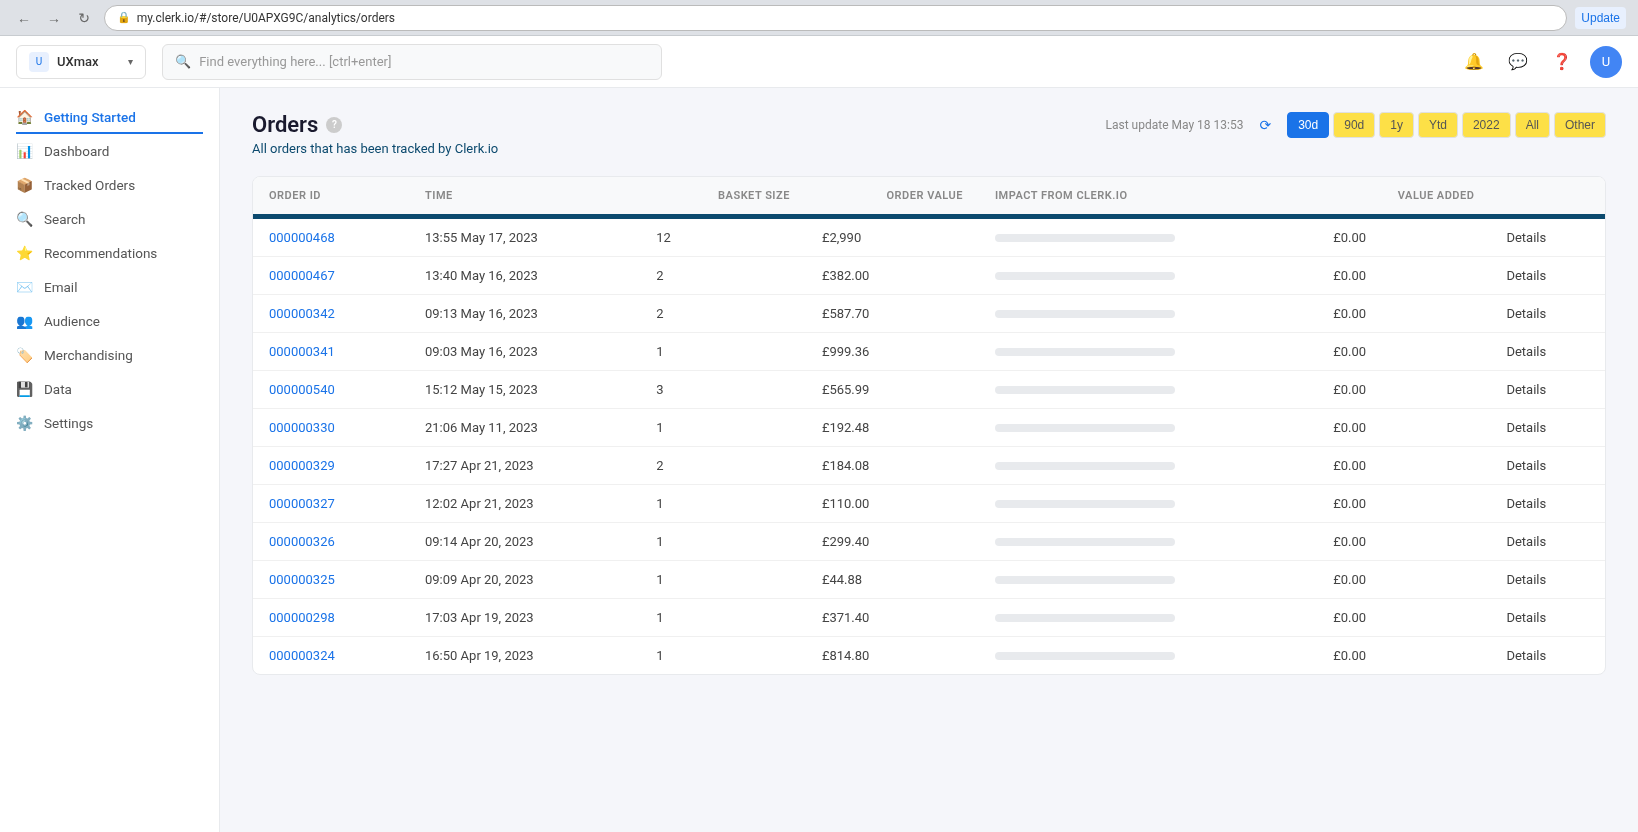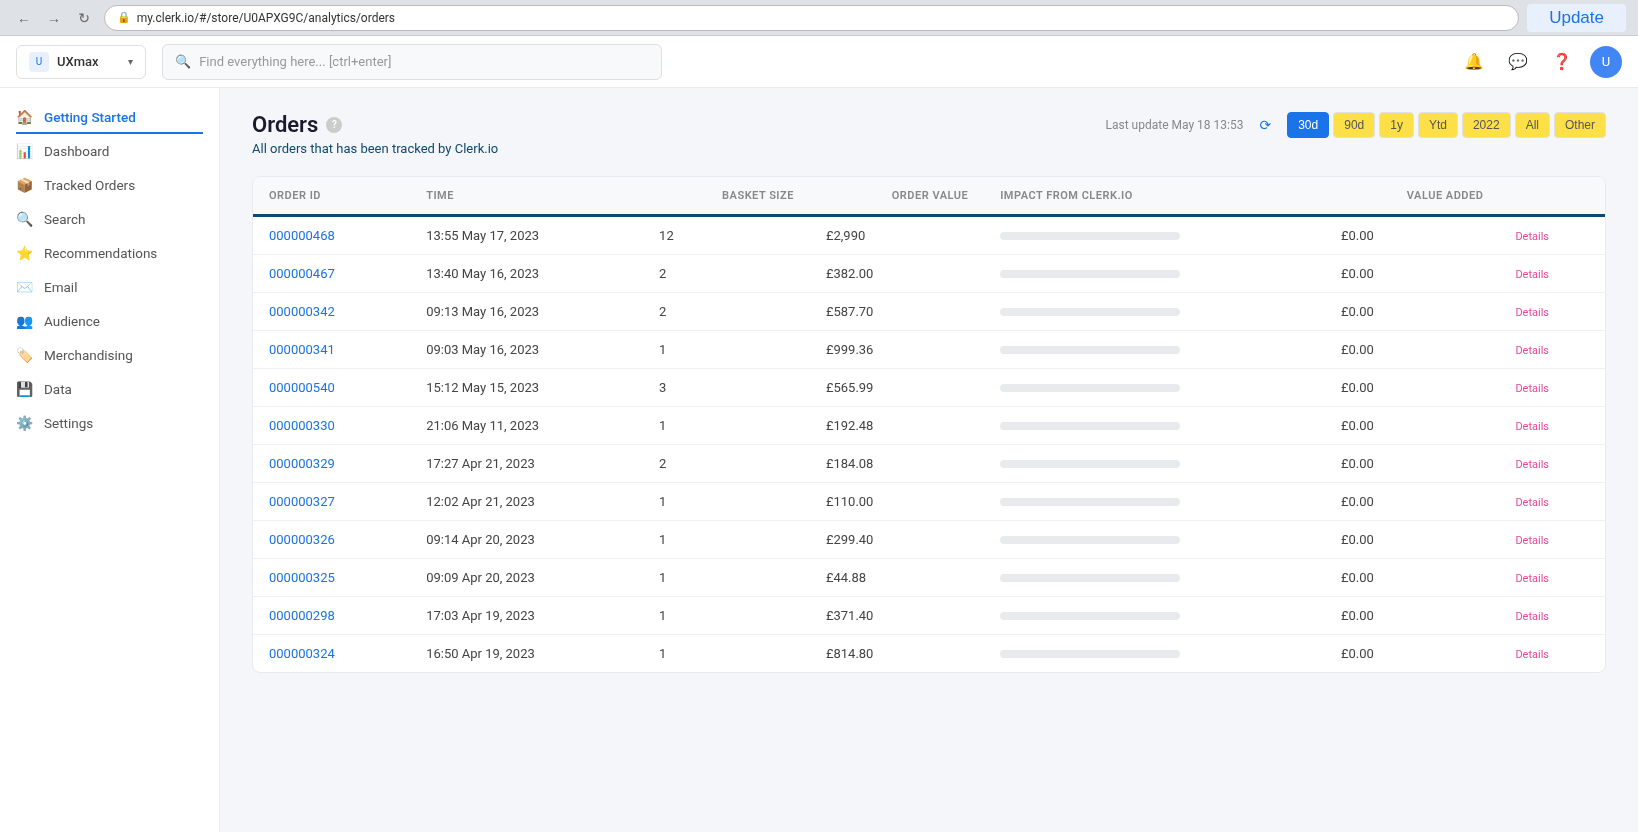--- a/index.html
+++ b/index.html
@@ -13,21 +13,21 @@
       align-items: center;
       padding: 0 12px;
       gap: 8px;
       border-bottom: 1px solid #c8ccd0;
     }
     .browser-nav-icons { display: flex; gap: 6px; align-items: center; }
     .browser-nav-btn { width: 24px; height: 24px; border: none; background: transparent; cursor: pointer; border-radius: 50%; display: flex; align-items: center; justify-content: center; color: #666; font-size: 14px; }
     .browser-url-bar { flex: 1; height: 26px; background: #fff; border-radius: 13px; display: flex; align-items: center; padding: 0 12px; font-size: 12px; color: #333; border: 1px solid #bbb; }
     .browser-url-bar .lock-icon { margin-right: 6px; color: #666; font-size: 11px; }
     .browser-right-icons { display: flex; gap: 4px; align-items: center; }
-    .update-btn { background: #e8f0fe; color: #1a73e8; border: none; padding: 4px 22px; border-radius: 4px; font-size: 17px; cursor: pointer; font-weight: 500; }
+    .update-btn { background: #e8f0fe; color: #1a73e8; border: none; padding: 4px 6px; border-radius: 4px; font-size: 12px; cursor: pointer; font-weight: 500; }
 
     
     .app-header {
       background: #fff;
       height: 52px;
       display: flex;
       align-items: center;
       padding: 0 16px;
       border-bottom: 1px solid #e8eaed;
       gap: 16px;
@@ -162,42 +162,42 @@
       border-radius: 8px;
       border: 1px solid #e8eaed;
       overflow: hidden;
     }
     .orders-table {
       width: 100%;
       border-collapse: collapse;
     }
     .orders-table thead tr {
       background: #f8f9fa;
-      border-bottom: 3px solid #0c4a6e;
+      border-bottom: 5px solid #0c4a6e;
     }
     .orders-table th {
       padding: 12px 16px;
       text-align: left;
       font-size: 11px;
       font-weight: 600;
       color: #888;
       letter-spacing: 0.5px;
       text-transform: uppercase;
     }
     .orders-table th.right { text-align: right; }
     .orders-table td {
       padding: 11px 16px;
       font-size: 13px;
       color: #444;
       border-bottom: 1px solid #f0f0f0;
     }
     .orders-table td.right { text-align: left; }
     .orders-table tbody tr:last-child td { border-bottom: none; }
     .order-link { color: #1a73e8; text-decoration: none; }
-    .details-link { color: #ec4899; text-decoration: none; font-size: 11px; }
+    .details-link { color: #404040; text-decoration: none; font-size: 13px; }
 
     .impact-bar-container {
       width: 180px;
       height: 8px;
       background: #e8eaed;
       border-radius: 4px;
       overflow: hidden;
     }
     .impact-bar-fill {
       height: 100%;

